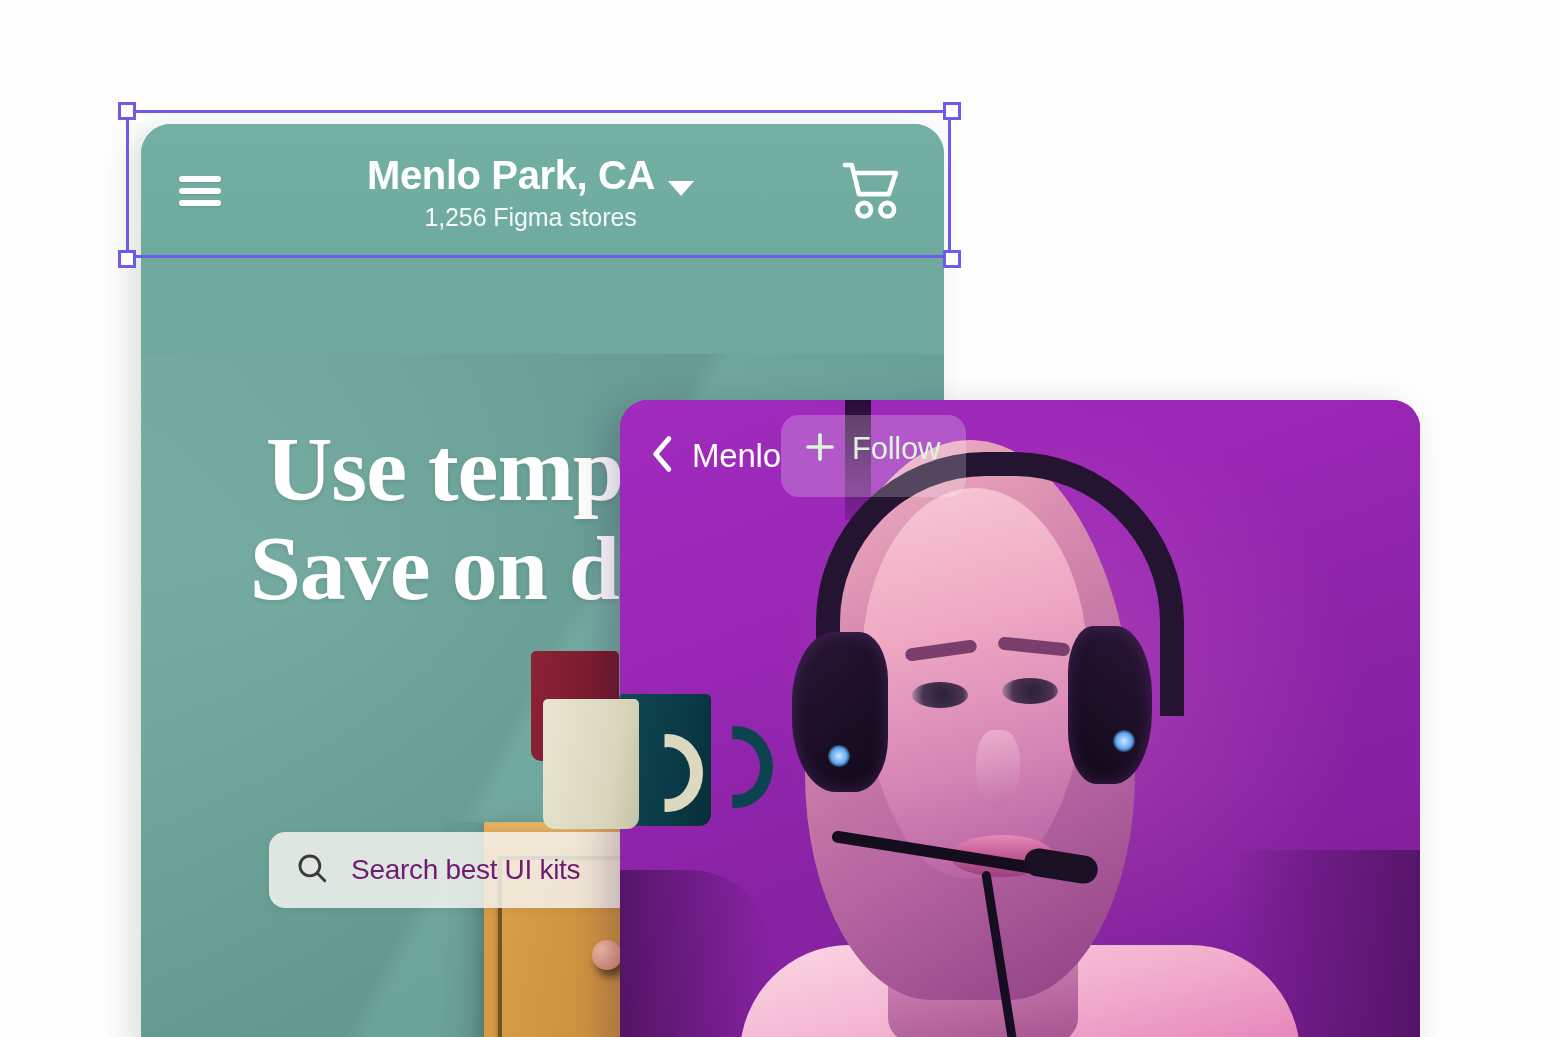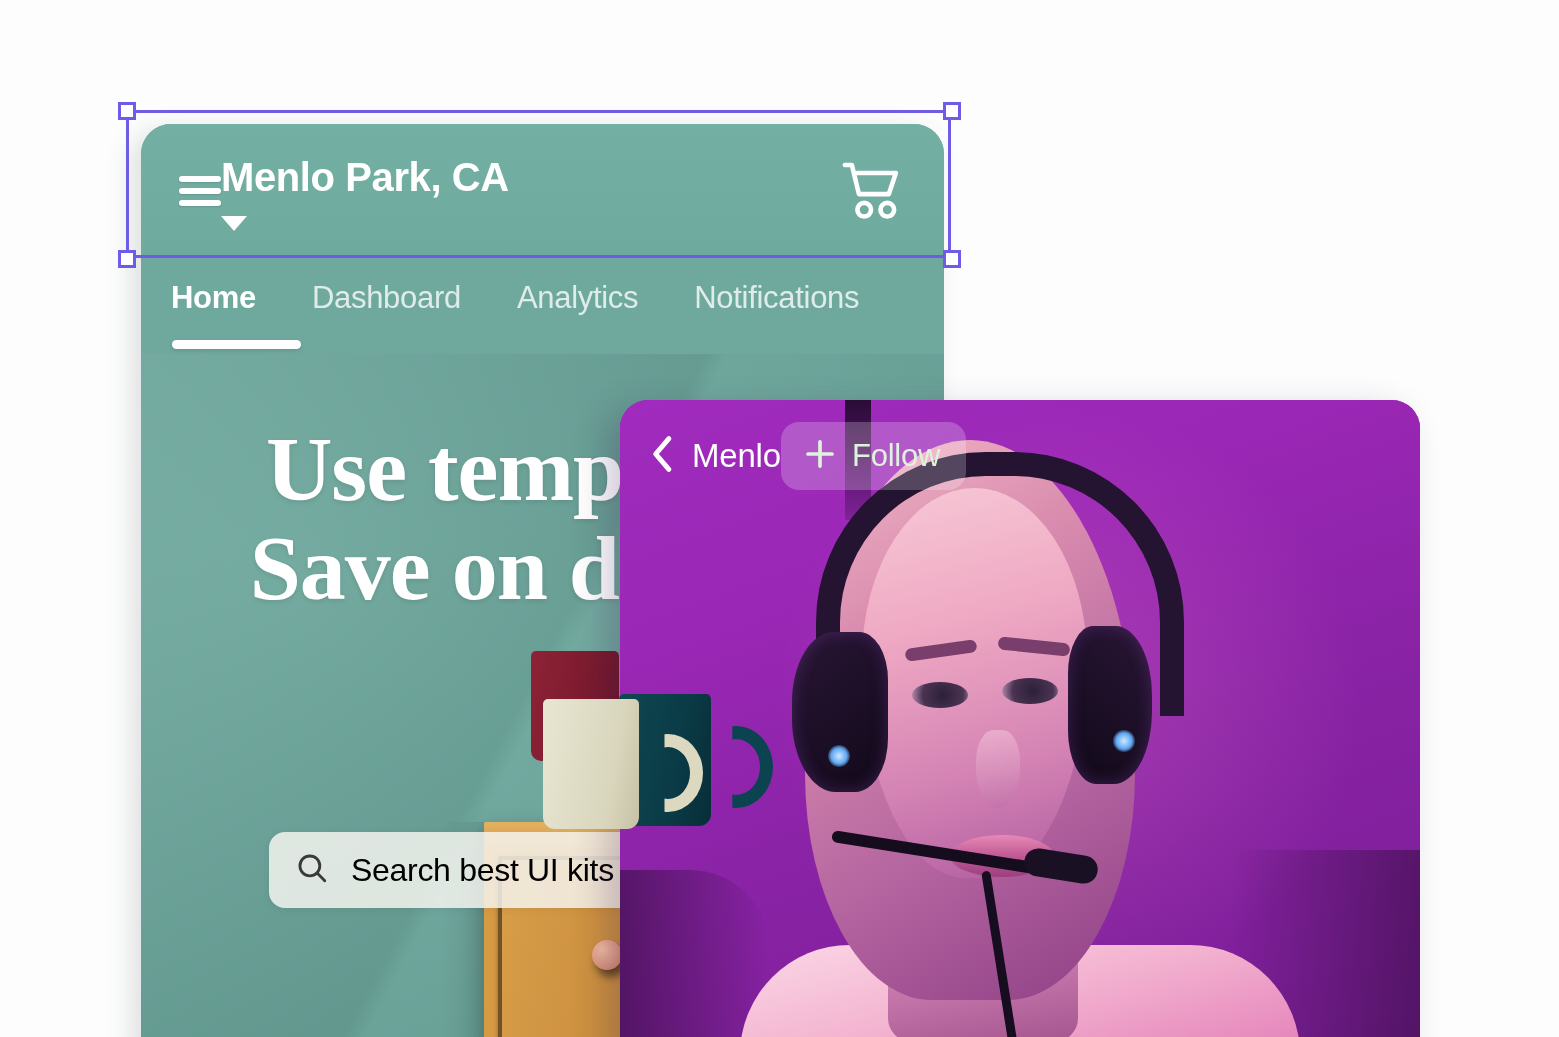--- a/index.html
+++ b/index.html
@@ -134,24 +134,23 @@
     display: block; height: 6px; border-radius: 3px; background: #FFFFFF;
     box-shadow: 0 1px 2px rgba(0,0,0,0.12);
   }
   .header-center {
     flex: 1 1 auto;
     text-align: center;
     margin-top: 4px;
   }
   .location-row {
     display: flex;
-    align-items: flex-start;
+    align-items: flex-end;
     justify-content: center;
     gap: 13px;
-    flex-direction: column;
   }
   .location-name {
     color: #FFFFFF;
     font-size: 40px;
     font-weight: 700;
     letter-spacing: -0.4px;
     line-height: 1.05;
   }
   .caret-down {
     width: 0; height: 0;
@@ -234,22 +233,22 @@
     background: rgba(246,244,239,0.84);
     border-radius: 16px;
     display: flex;
     align-items: center;
     padding: 0 26px;
     box-sizing: border-box;
     gap: 22px;
     box-shadow: 0 2px 8px rgba(0,0,0,0.06);
   }
   .search-input-text {
-    color: #000000;
-    font-size: 32px;
+    color: #701a75;
+    font-size: 28px;
     letter-spacing: -0.3px;
     white-space: nowrap;
     overflow: hidden;
   }
 
   
   .purple-card {
     position: absolute;
     left: 620px;
     top: 400px;
@@ -392,21 +391,21 @@
     margin-left: -4px;
     white-space: nowrap;
   }
   .follow-btn {
     flex: 0 0 auto;
     display: flex;
     align-items: center;
     gap: 15px;
     background: rgba(255,255,255,0.22);
     border-radius: 18px;
-    padding: 15px 26px 15px 22px;
+    padding: 15px 26px 29px 22px;
     cursor: pointer;
   }
   .follow-label {
     color: #DDF3DC;
     font-size: 31px;
     font-weight: 400;
     letter-spacing: -0.2px;
   }
 
   
@@ -481,36 +480,31 @@
       <div class="hamburger">
         <span></span>
           <span></span>
           <span></span>
       </div>
       <div class="header-center">
         <div class="location-row">
           <span class="location-name">Menlo Park, CA</span>
           <span class="caret-down"></span>
         </div>
+        <div class="store-count">1,256 Figma stores</div>
       </div>
       <span class="cart-icon">
         <svg width="66" height="62" viewBox="0 0 30 28" fill="none" stroke="#FFFFFF" stroke-width="2.1" stroke-linecap="round" stroke-linejoin="round">
           <path d="M2.2 2.2 h3.2 l3.2 13.2 h13.6 l3.2 -9.6 h-17.6"></path>
           <circle cx="11" cy="22.5" r="3.1"></circle>
           <circle cx="21.5" cy="22.5" r="3.1"></circle>
         </svg>
       </span>
     </div>
 
-    <div class="tabbar">
-      <div class="tab active">Home</div>
-      <div class="tab">Dashboard</div>
-      <div class="tab">Analytics</div>
-      <div class="tab">Notifications</div>
-    </div>
   </div>
 
   <div class="purple-card">
     <div class="purple-photo">
       <div class="p-vertical-streak"></div>
       <div class="p-dark-l"></div>
       <div class="p-dark-r"></div>
       <div class="p-robe"></div>
       <div class="p-neck"></div>
       <div class="p-hair"></div>

